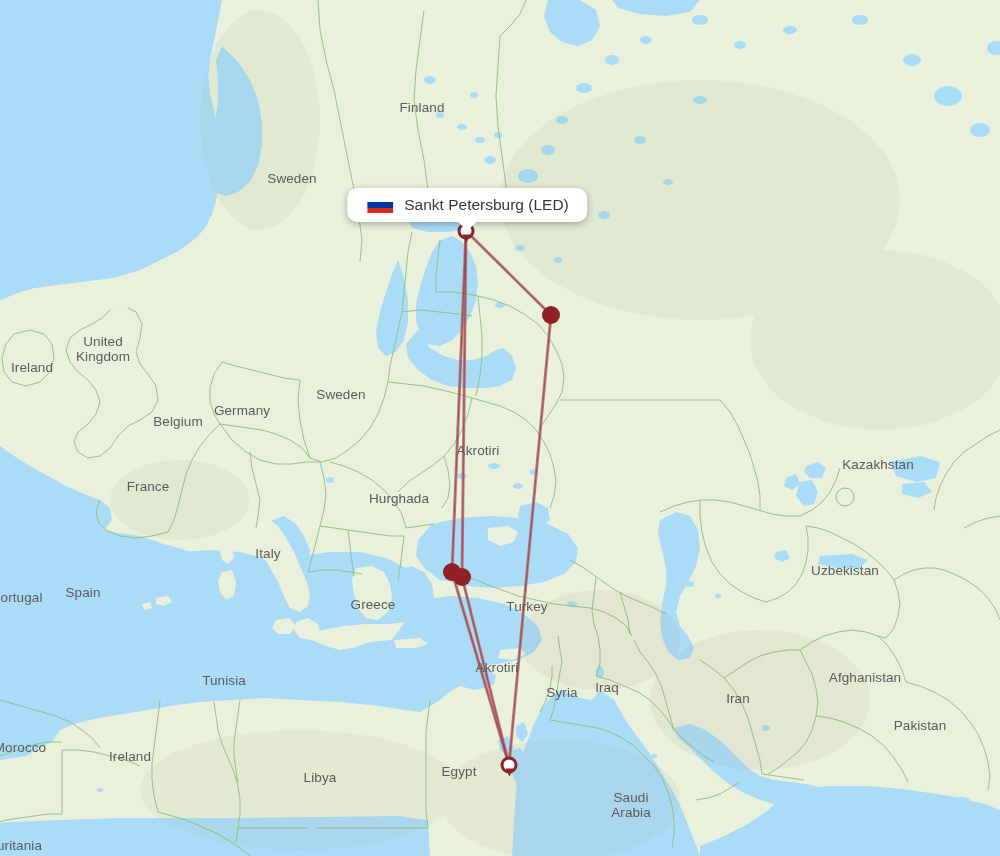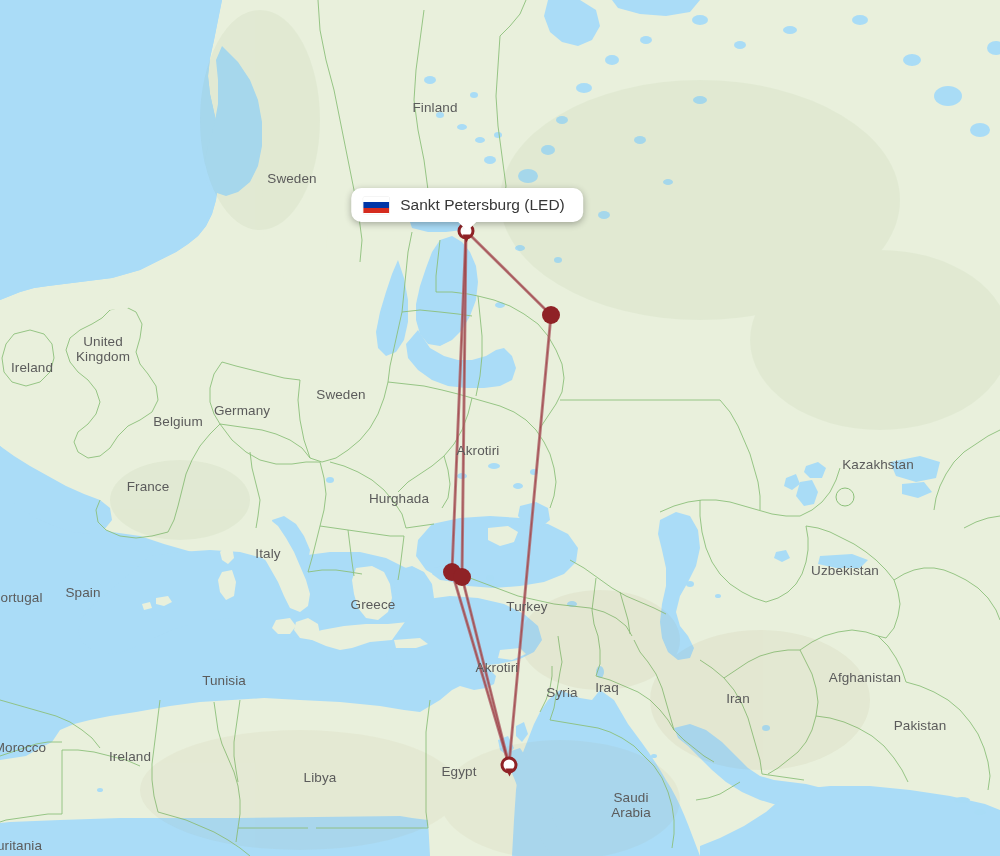--- a/index.html
+++ b/index.html
@@ -29,21 +29,21 @@
     pointer-events: none;
     letter-spacing: 0.1px;
   }
 
   
   .airport-card {
     position: absolute;
     background: #ffffff;
     border-radius: 10px;
     box-shadow: 0 2px 7px rgba(0,0,0,0.30);
-    padding: 8px 18px 8px 12px;
+    padding: 8px 18px 8px 20px;
     display: flex;
     align-items: center;
     gap: 11px;
     transform: translate(-50%, -100%);
     z-index: 30;
   }
   .airport-card::after {
     content: "";
     position: absolute;
     left: 50%;
@@ -497,21 +497,21 @@
       <polyline points="466,231 551,315 509,765"></polyline>
     </g>
     <g fill="none" stroke="#8f2226" stroke-width="1.1" stroke-opacity="0.45" stroke-linejoin="round">
       <polyline points="466,231 452,572 509,765"></polyline>
       <polyline points="466,231 462,577 509,765"></polyline>
       <polyline points="466,231 551,315 509,765"></polyline>
     </g>
   </svg>
 
   <div id="country-labels">
-      <div class="country-label" style="left: 435px; top: 107px;">Finland</div>
+      <div class="country-label" style="left: 422px; top: 107px;">Finland</div>
       <div class="country-label" style="left: 292px; top: 178px;">Sweden</div>
       <div class="country-label" style="left: 103px; top: 349px;">United
 Kingdom</div>
       <div class="country-label" style="left: 32px; top: 367px;">Ireland</div>
       <div class="country-label" style="left: 341px; top: 394px;">Sweden</div>
       <div class="country-label" style="left: 242px; top: 410px;">Germany</div>
       <div class="country-label" style="left: 178px; top: 421px;">Belgium</div>
       <div class="country-label" style="left: 148px; top: 486px;">France</div>
       <div class="country-label" style="left: 478px; top: 450px;">Akrotiri</div>
       <div class="country-label" style="left: 399px; top: 498px;">Hurghada</div>

